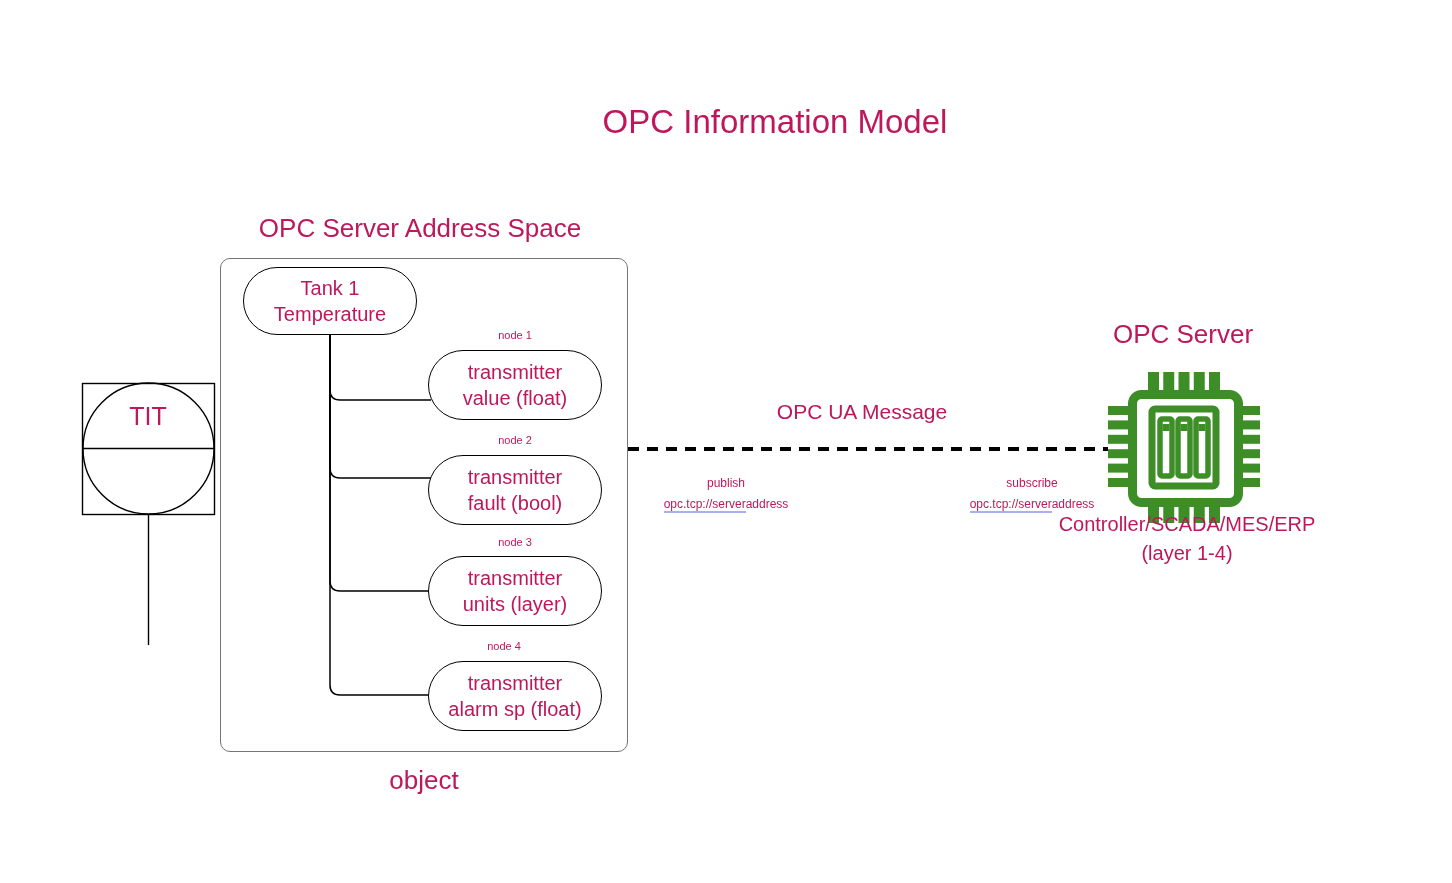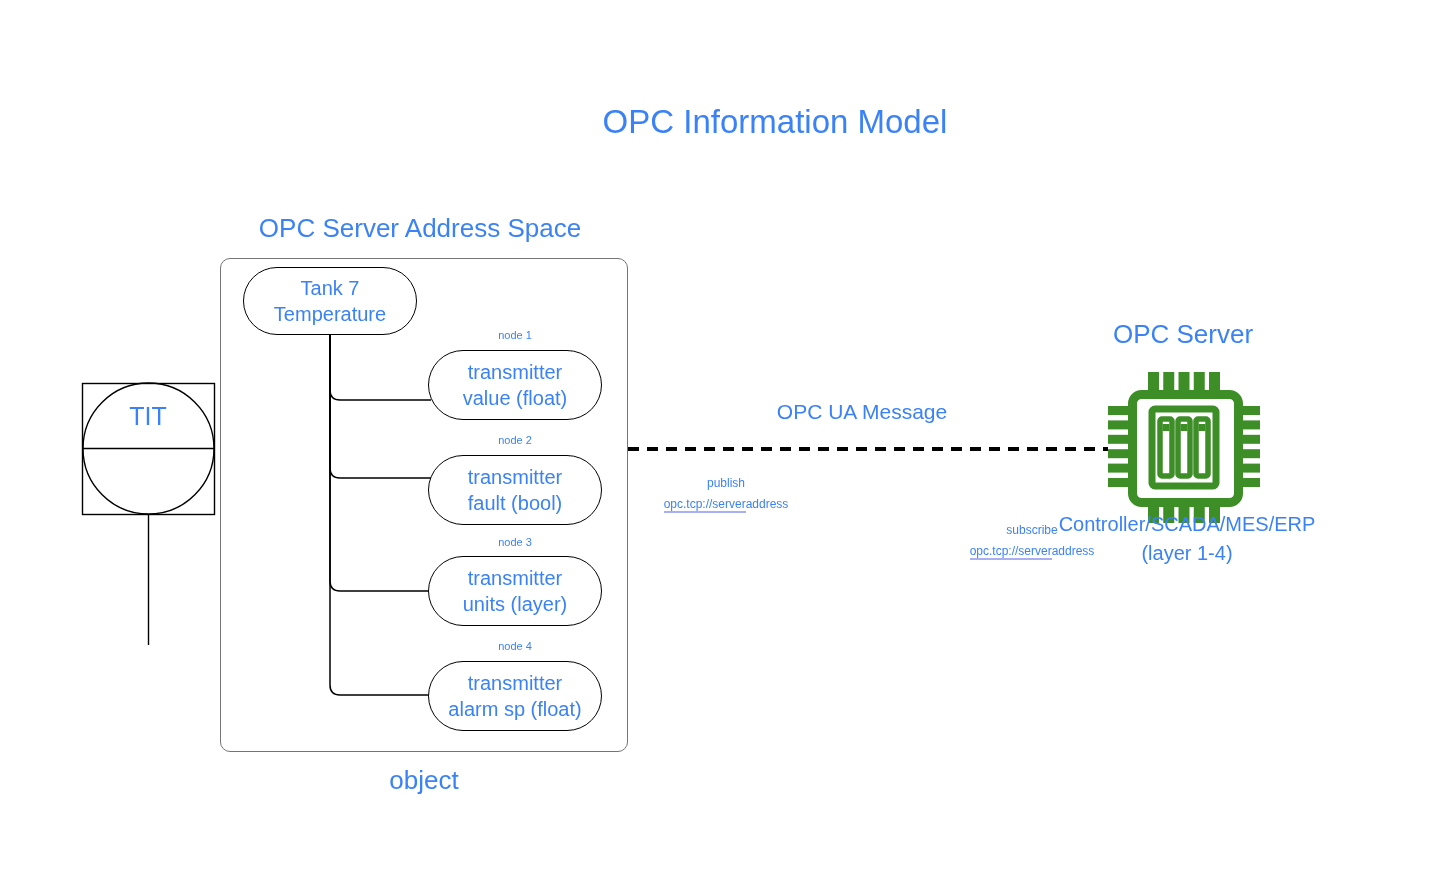--- a/index.html
+++ b/index.html
@@ -1,18 +1,18 @@
 <!DOCTYPE html>
 <html><head>
 <meta charset="utf-8">
 <style>
   html,body{margin:0;padding:0;background:#fff;}
   .stage{
     position:relative;width:1452px;height:883px;background:#ffffff;overflow:hidden;
-    font-family:"Liberation Sans", sans-serif;color:#3b82f6;
+    font-family:"Liberation Sans", sans-serif;color:#be185d;
   }
   .abs{position:absolute;}
   .center{text-align:center;}
   .title{font-size:33px;}
   .heading{font-size:26px;}
   .container-box{
     border:1px solid #757575;border-radius:10px;background:transparent;box-sizing:border-box;
   }
   .pill{
     border:1.5px solid #000;border-radius:36px;background:#fff;box-sizing:border-box;
@@ -50,21 +50,21 @@
       <path d="M330 335 V685 Q330 695 340 695 H431"></path>
     </g>
     <line x1="628" y1="449" x2="1108" y2="449" stroke-width="4" stroke-dasharray="11 8" stroke="#000000"></line>
   </svg>
 
   <div class="abs center heading" style="left:170px;top:213px;width:500px;text-align:center;">OPC Server Address Space</div>
 
   <div class="abs container-box" style="left:220px;top:258px;width:408px;height:494px;"></div>
 
   <div class="abs pill" style="left:243px;top:267px;width:174px;height:68px;">
-    <div>Tank 7</div>
+    <div>Tank 1</div>
     <div>Temperature</div>
   </div>
 
   <div class="abs center node-label" style="left:428px;top:329px;width:174px;">node 1</div>
   <div class="abs pill" style="left:428px;top:350px;width:174px;height:70px;">
     <div>transmitter</div>
     <div>value (float)</div>
   </div>
 
   <div class="abs center node-label" style="left:428px;top:434px;width:174px;">node 2</div>
@@ -72,38 +72,38 @@
     <div>transmitter</div>
     <div>fault (bool)</div>
   </div>
 
   <div class="abs center node-label" style="left:428px;top:536px;width:174px;">node 3</div>
   <div class="abs pill" style="left:428px;top:556px;width:174px;height:70px;">
     <div>transmitter</div>
     <div>units (layer)</div>
   </div>
 
-  <div class="abs center node-label" style="left:428px;top:640px;width:174px;text-align:center;">node 4</div>
+  <div class="abs center node-label" style="left:417px;top:640px;width:174px;text-align:center;">node 4</div>
   <div class="abs pill" style="left:428px;top:661px;width:174px;height:70px;">
     <div>transmitter</div>
     <div>alarm sp (float)</div>
   </div>
 
   <div class="abs center object-caption" style="left:274px;top:765px;width:300px;">object</div>
 
   <div class="abs center tit-tag" style="left:88px;top:402px;width:120px;">TIT</div>
 
   <div class="abs center msg-label" style="left:742px;top:400px;width:240px;">OPC UA Message</div>
 
   <div class="abs center pubsub" style="left:626px;top:473px;width:200px;">
     <div>publish</div>
     <div><span class="addr-link">opc.tcp://server</span><span>address</span></div>
   </div>
 
-  <div class="abs center pubsub" style="left:932px;top:473px;width:200px;margin-top:47px;">
+  <div class="abs center pubsub" style="left:932px;top:473px;width:200px;">
     <div>subscribe</div>
     <div><span class="addr-link">opc.tcp://server</span><span>address</span></div>
   </div>
 
   <div class="abs center heading" style="left:1033px;top:319px;width:300px;">OPC Server</div>
 
   <svg class="abs" style="left:1105px;top:369px;" width="158" height="157" viewBox="0 0 158 157">
 
     <g fill="#3e8e28">
       <rect x="43" y="3" width="11" height="24"></rect>

